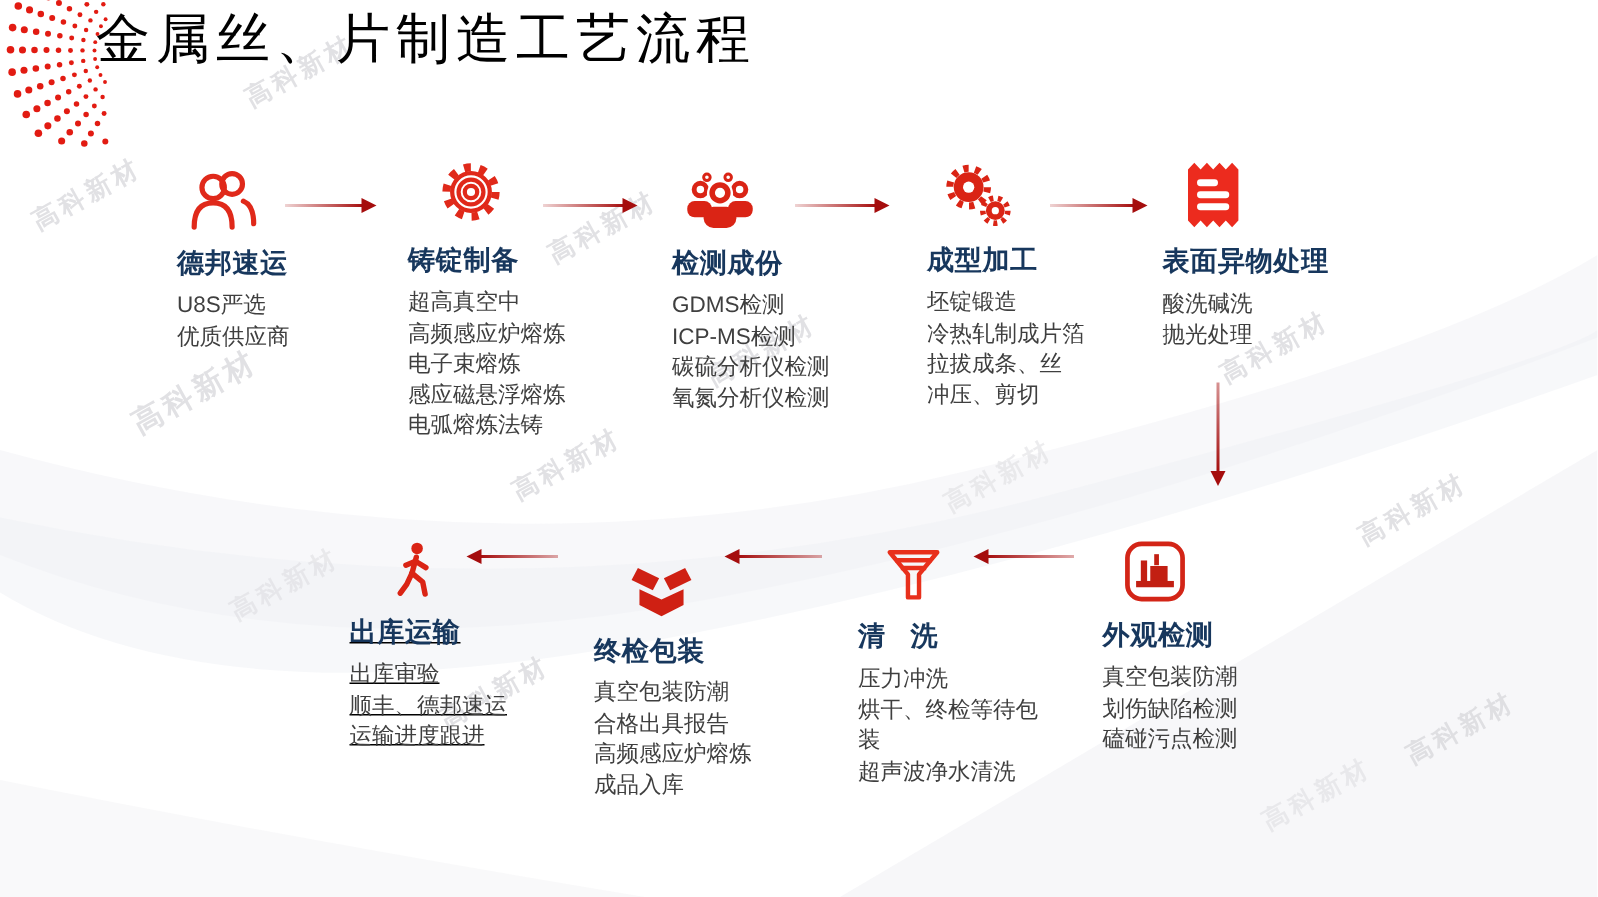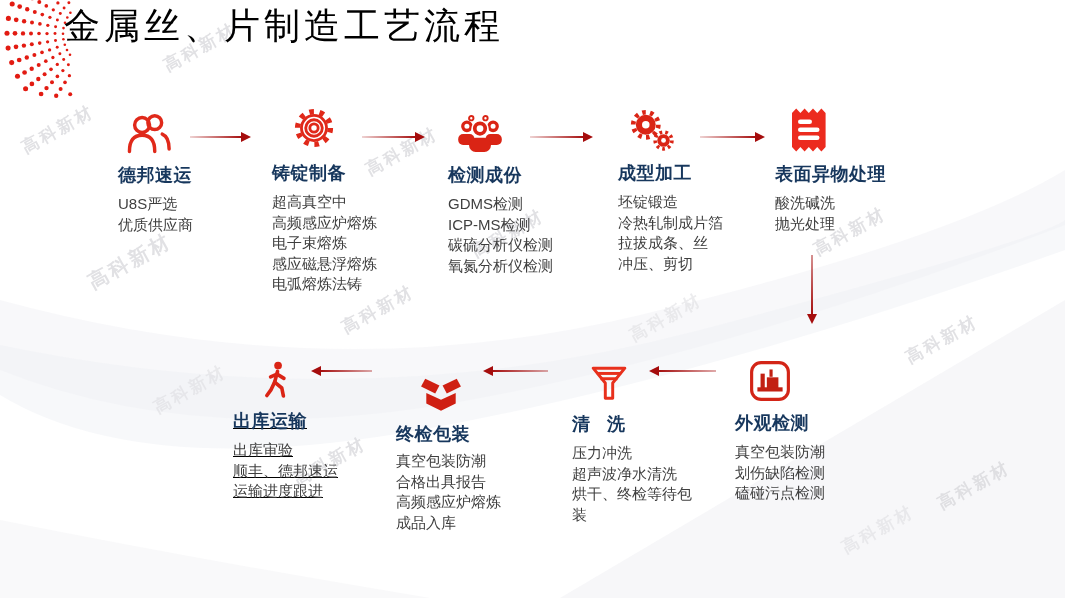--- a/index.html
+++ b/index.html
@@ -281,22 +281,22 @@
   <div class="icon" style="margin-left:18px;">
     <svg width="38" height="38" viewBox="0 0 36 36" fill="none" stroke="#e8301c" stroke-width="2.8" stroke-linejoin="round">
       <path d="M3 3 H33 L21.5 17 V31.5 H14.5 V17 Z"></path>
       <path d="M6.5 8 H29.5"></path>
       <path d="M10 13 H26"></path>
     </svg>
   </div>
   <h3 class="spread">清洗</h3>
   <ul>
       <li>压力冲洗</li>
+      <li>烘干、终检等待包装</li>
       <li>超声波净水清洗</li>
-      <li>烘干、终检等待包装</li>
     </ul>
 </div>
 
 <div class="step" style="left:396px;top:363px;width:150px;font-family:Liberation Mono, monospace;">
   <div class="icon" style="margin-left:24px;">
     <svg width="42" height="36" viewBox="0 0 40 34">
       <path d="M18.5 8 L5 1.5 L1 9 L14.5 15.5 Z" fill="#cf2013"></path>
       <path d="M21.5 8 L35 1.5 L39 9 L25.5 15.5 Z" fill="#cf2013"></path>
       <path d="M6 15 L20 21.5 L34 15 L34 25 L20 32 L6 25 Z" fill="#cf2013"></path>
     </svg>

